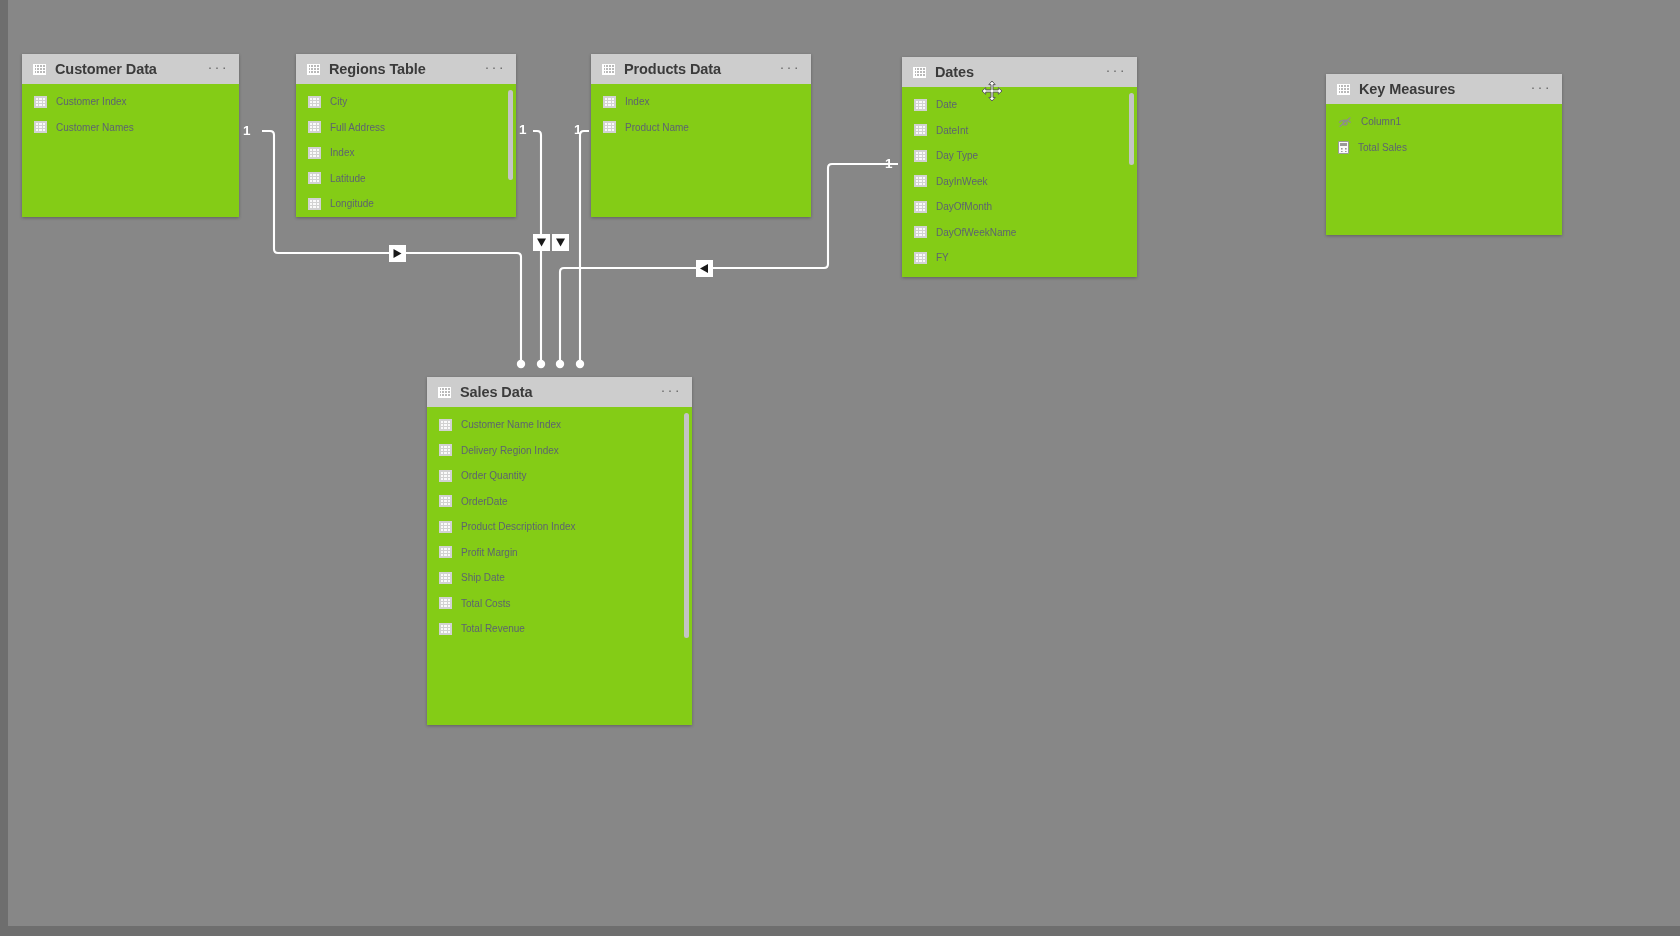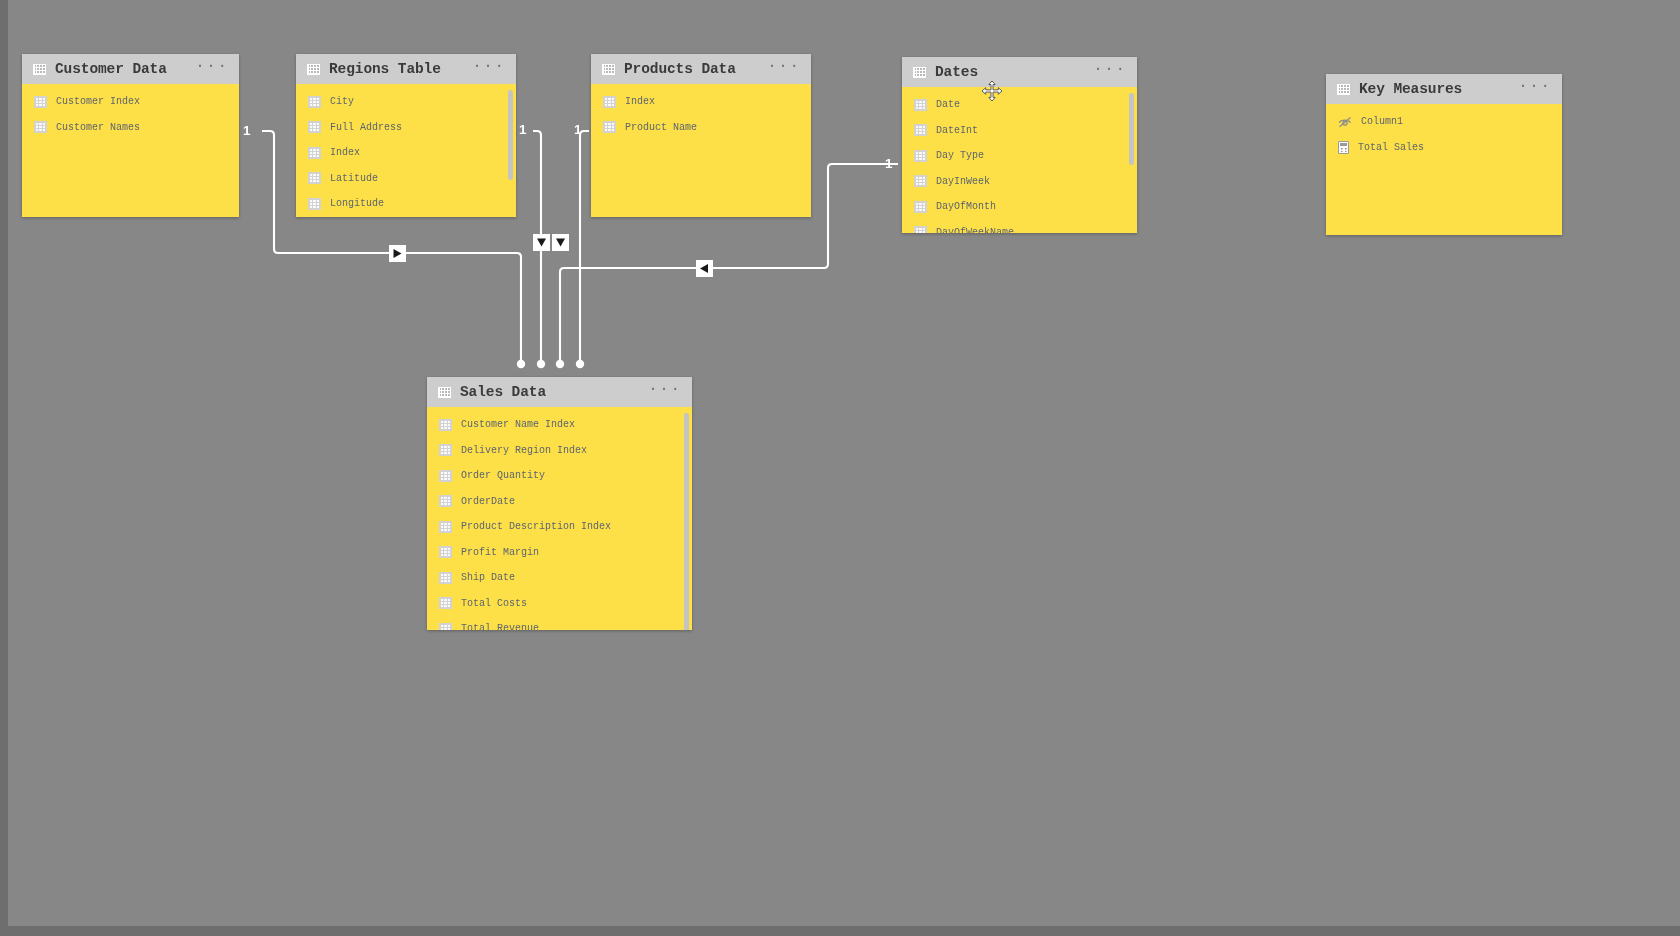--- a/index.html
+++ b/index.html
@@ -37,24 +37,23 @@
   #links {
     position: absolute;
     left: 0; top: 0;
     width: 1680px; height: 936px;
     pointer-events: none;
   }
 
   
   .tbl {
     position: absolute;
-    background: #fde047;
+    background: #84cc16;
     box-shadow: 0 1px 3px rgba(0,0,0,0.28);
     overflow: hidden;
-    font-family: Liberation Mono, monospace;
   }
   .tbl-head {
     display: flex;
     align-items: center;
     background: #cdcdcd;
     height: 30px;
     padding: 0 10px 0 11px;
   }
   .tbl-title {
     font-size: 14.5px;
@@ -417,21 +416,21 @@
               <i></i>
               <i></i>
               <i></i>
               <i></i>
               <i></i>
             </span>
             <span class="fld-label">Product Name</span>
           </div>
         </div>
       </div>
-      <div class="tbl" style="left: 902px; top: 57px; width: 235px; height: 176px;">
+      <div class="tbl" style="left: 902px; top: 57px; width: 235px; height: 220px;">
         <div class="tbl-head">
           <span class="ico-grid-hd">
             <i></i>
             <i></i>
             <i></i>
             <i></i>
             <i></i>
             <i></i>
             <i></i>
             <i></i>
@@ -574,21 +573,21 @@
               </svg>
             </span>
             <span class="fld-label">Column1</span>
           </div>
           <div class="fld">
             <span class="ico-calc"></span>
             <span class="fld-label">Total Sales</span>
           </div>
         </div>
       </div>
-      <div class="tbl" style="left: 427px; top: 377px; width: 265px; height: 253px;">
+      <div class="tbl" style="left: 427px; top: 377px; width: 265px; height: 348px;">
         <div class="tbl-head">
           <span class="ico-grid-hd">
             <i></i>
             <i></i>
             <i></i>
             <i></i>
             <i></i>
             <i></i>
             <i></i>
             <i></i>

